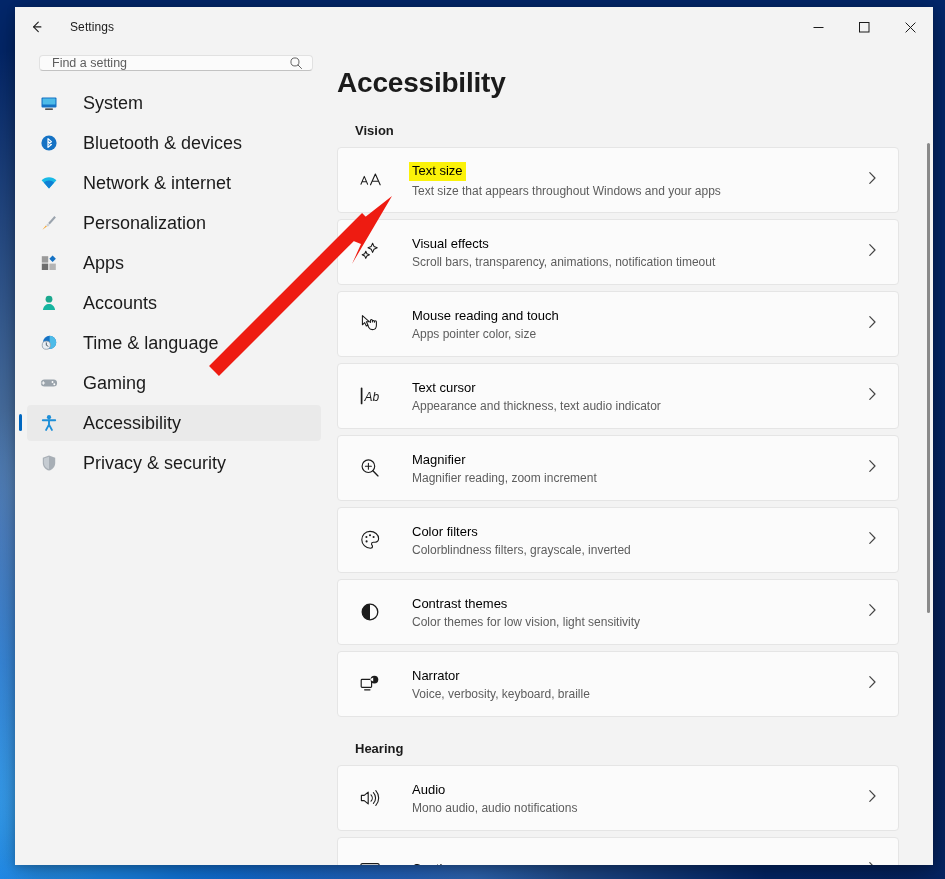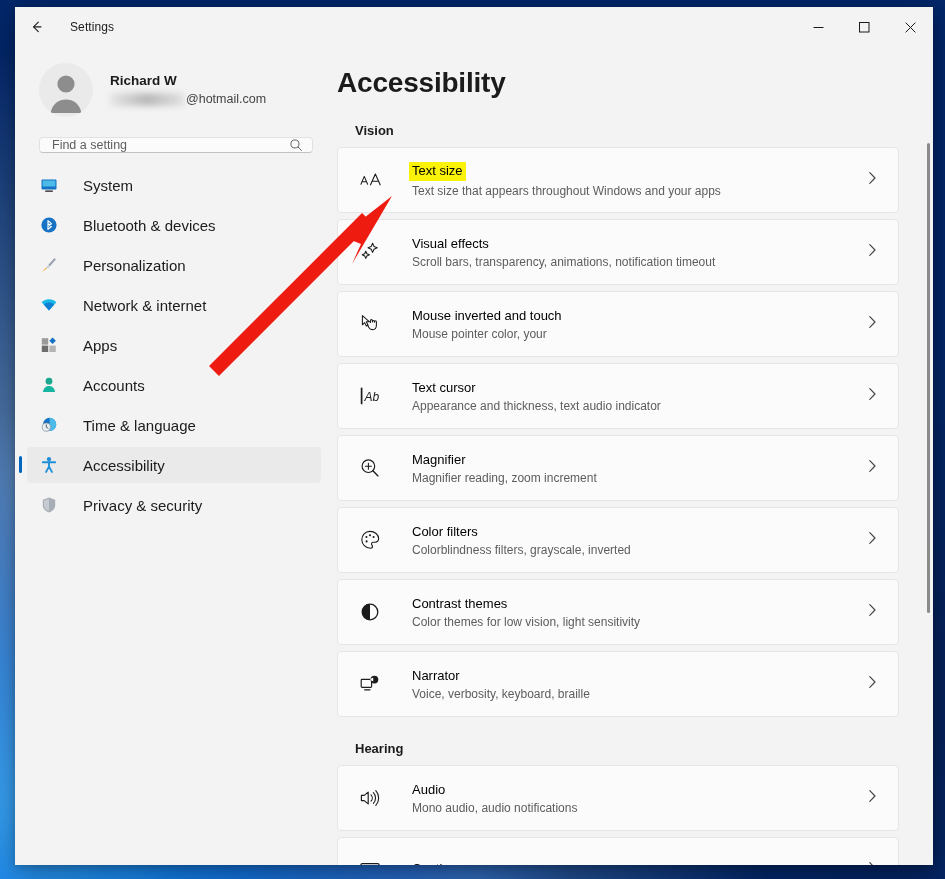--- a/index.html
+++ b/index.html
@@ -169,21 +169,21 @@
     background: #0067c0;
     border-radius: 2px;
   }
   .nav-icon {
     width: 20px; height: 20px;
     flex: 0 0 20px;
     display: flex; align-items: center; justify-content: center;
   }
   .nav-label {
     margin-left: 24px;
-    font-size: 15px;
+    font-size: 18px;
     color: #1b1b1b;
   }
 
   
   .main {
     flex: 1 1 auto;
     position: relative;
     overflow: hidden;
     padding: 0 0 0 0;
   }
@@ -306,35 +306,20 @@
           <path d="M0.6 0.6l9.8 9.8M10.4 0.6l-9.8 9.8" stroke="currentColor" stroke-width="1"></path>
         </svg>
       </div>
     </div>
   </div>
 
   <div class="body-split">
 
     <div class="sidebar">
 
-      <div class="account">
-        <div class="avatar">
-          <svg width="54" height="54" viewBox="0 0 54 54">
-            <circle cx="27" cy="21" r="8.6" fill="#8d8d8d"></circle>
-            <path d="M11.6 50c1.6-9 8.2-13.4 15.4-13.4S40.8 41 42.4 50z" fill="#8d8d8d"></path>
-          </svg>
-        </div>
-        <div class="acct-text">
-          <div class="acct-name">Richard W</div>
-          <div class="acct-mail">
-            <span class="redacted"></span>
-            <span>@hotmail.com</span>
-          </div>
-        </div>
-      </div>
 
       <div class="searchbox">
         <input type="text" placeholder="Find a setting" style="">
         <svg width="14" height="14" viewBox="0 0 16 16">
           <circle cx="6.8" cy="6.8" r="4.6" fill="none" stroke="#5d5d5d" stroke-width="1.1"></circle>
           <path d="M10.3 10.3l4 4" stroke="#5d5d5d" stroke-width="1.1" stroke-linecap="round"></path>
         </svg>
       </div>
 
       <div class="nav">
@@ -356,36 +341,36 @@
               <circle cx="9" cy="9" r="7.6" fill="#1572c4"></circle>
               <path d="M8 4.6l3.4 3.1L8 10.6V4.6zM8 7.4l3.4 3.1L8 13.4V7.4z" fill="none" stroke="#fff" stroke-width="1.15" stroke-linejoin="round"></path>
             </svg>
           </span>
           <span class="nav-label">Bluetooth &amp; devices</span>
         </div>
 
         <div class="nav-item">
           <span class="nav-icon">
             <svg width="18" height="18" viewBox="0 0 18 18">
+              <path d="M1.6 6.2C3.6 4.3 6.2 3.3 9 3.3s5.4 1 7.4 2.9L9 14.6z" fill="#18b9e6"></path>
+              <path d="M3.9 8.4C5.3 7.1 7.1 6.4 9 6.4s3.7.7 5.1 2L9 14.6z" fill="#0f7fd4"></path>
+            </svg>
+          </span>
+          <span class="nav-label">Network &amp; internet</span>
+        </div>
+
+        <div class="nav-item">
+          <span class="nav-icon">
+            <svg width="18" height="18" viewBox="0 0 18 18">
               <path d="M14.4 2.1 8.2 9.1l1.5 1.5 6.2-7z" fill="#9aa3ad"></path>
               <path d="M7.9 9.4 6.2 11l1.7 1.7 1.6-1.7z" fill="#c9ced4"></path>
               <path d="M5.9 11.4 2.4 15.8l4.4-3.4z" fill="#f2a32b"></path>
             </svg>
           </span>
           <span class="nav-label">Personalization</span>
-        </div>
-
-        <div class="nav-item">
-          <span class="nav-icon">
-            <svg width="18" height="18" viewBox="0 0 18 18">
-              <path d="M1.6 6.2C3.6 4.3 6.2 3.3 9 3.3s5.4 1 7.4 2.9L9 14.6z" fill="#18b9e6"></path>
-              <path d="M3.9 8.4C5.3 7.1 7.1 6.4 9 6.4s3.7.7 5.1 2L9 14.6z" fill="#0f7fd4"></path>
-            </svg>
-          </span>
-          <span class="nav-label">Network &amp; internet</span>
         </div>
 
         <div class="nav-item">
           <span class="nav-icon">
             <svg width="18" height="18" viewBox="0 0 18 18">
               <rect x="1.8" y="2.2" width="6.4" height="6.4" fill="#9a9a9a"></rect>
               <rect x="1.8" y="9.6" width="6.4" height="6.4" fill="#6d6d6d"></rect>
               <rect x="9.4" y="9.6" width="6.4" height="6.4" fill="#b4b4b4"></rect>
               <path d="M12.6 1.4l3.3 3.3-3.3 3.3-3.3-3.3z" fill="#1572c4"></path>
             </svg>
@@ -408,20 +393,31 @@
             <svg width="18" height="18" viewBox="0 0 18 18">
               <circle cx="9.6" cy="8.4" r="6.6" fill="#1572c4"></circle>
               <path d="M9.6 1.8a6.6 6.6 0 0 1 0 13.2z" fill="#4dbbe8"></path>
               <circle cx="6.3" cy="11.2" r="4.1" fill="#e9eef3" stroke="#8a97a3" stroke-width="0.8"></circle>
               <path d="M6.3 8.8v2.4l1.7 1" stroke="#41505e" stroke-width="0.9" fill="none" stroke-linecap="round"></path>
             </svg>
           </span>
           <span class="nav-label">Time &amp; language</span>
         </div>
 
+        <div class="nav-item">
+          <span class="nav-icon">
+            <svg width="18" height="18" viewBox="0 0 18 18">
+              <rect x="0.9" y="5.4" width="16.2" height="7.2" rx="3.6" fill="#9aa3ab"></rect>
+              <path d="M3.3 7.6v2.8M1.9 9h2.8" stroke="#fff" stroke-width="0.9" stroke-linecap="round"></path>
+              <circle cx="12.5" cy="8" r="0.95" fill="#fff"></circle>
+              <circle cx="14.3" cy="10.2" r="0.95" fill="#fff"></circle>
+            </svg>
+          </span>
+          <span class="nav-label">Gaming</span>
+        </div>
 
         <div class="nav-item selected">
           <span class="nav-icon">
             <svg width="18" height="18" viewBox="0 0 18 18">
               <circle cx="9" cy="3.2" r="2.1" fill="#1e8fd8"></circle>
               <path d="M2.8 6.2h12.4" stroke="#1e8fd8" stroke-width="1.9" stroke-linecap="round"></path>
               <path d="M9 6.2v4.4M9 10.6l-2.9 5.3M9 10.6l2.9 5.3" stroke="#1e8fd8" stroke-width="1.9" fill="none" stroke-linecap="round"></path>
             </svg>
           </span>
           <span class="nav-label">Accessibility</span>
@@ -485,22 +481,22 @@
         </div>
 
         <div class="card">
           <span class="card-icon">
             <svg width="22" height="22" viewBox="0 0 22 22">
               <path d="M3.4 2.6v9.2l2.3-2.2 1.6 3.4 1.7-.8-1.6-3.4h3.1z" fill="none" stroke="#1b1b1b" stroke-width="1.05" stroke-linejoin="round"></path>
               <path d="M11.4 9.4v-2a1 1 0 0 1 2 0v1.6m0-.6a1 1 0 0 1 2 0v.8m0-.4a1 1 0 0 1 2 0v3.4c0 2.4-1.6 4.4-4 4.4-1.7 0-2.9-.8-3.6-2.2l-1.3-2.6" fill="none" stroke="#1b1b1b" stroke-width="1.05" stroke-linecap="round" stroke-linejoin="round"></path>
             </svg>
           </span>
           <span class="card-text">
-            <span class="card-title">Mouse inverted and touch</span>
-            <span class="card-sub" style="display:block">Mouse pointer color, your</span>
+            <span class="card-title">Mouse reading and touch</span>
+            <span class="card-sub" style="display:block">Apps pointer color, size</span>
           </span>
           <span class="chevron">
             <svg width="11" height="14" viewBox="0 0 11 14">
                 <path d="M2.8 1.6 8 7l-5.2 5.4" fill="none" stroke="currentColor" stroke-width="1.2" stroke-linecap="round" stroke-linejoin="round"></path>
               </svg>
           </span>
         </div>
 
         <div class="card">
           <span class="card-icon">

